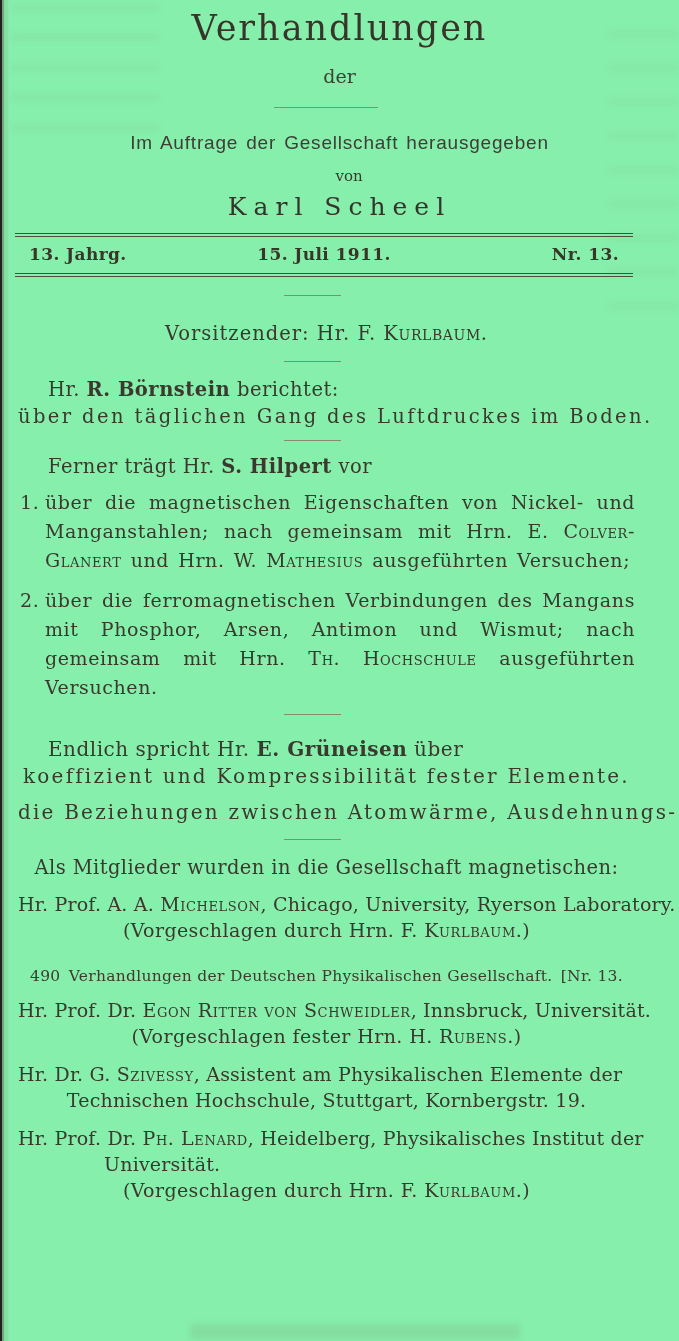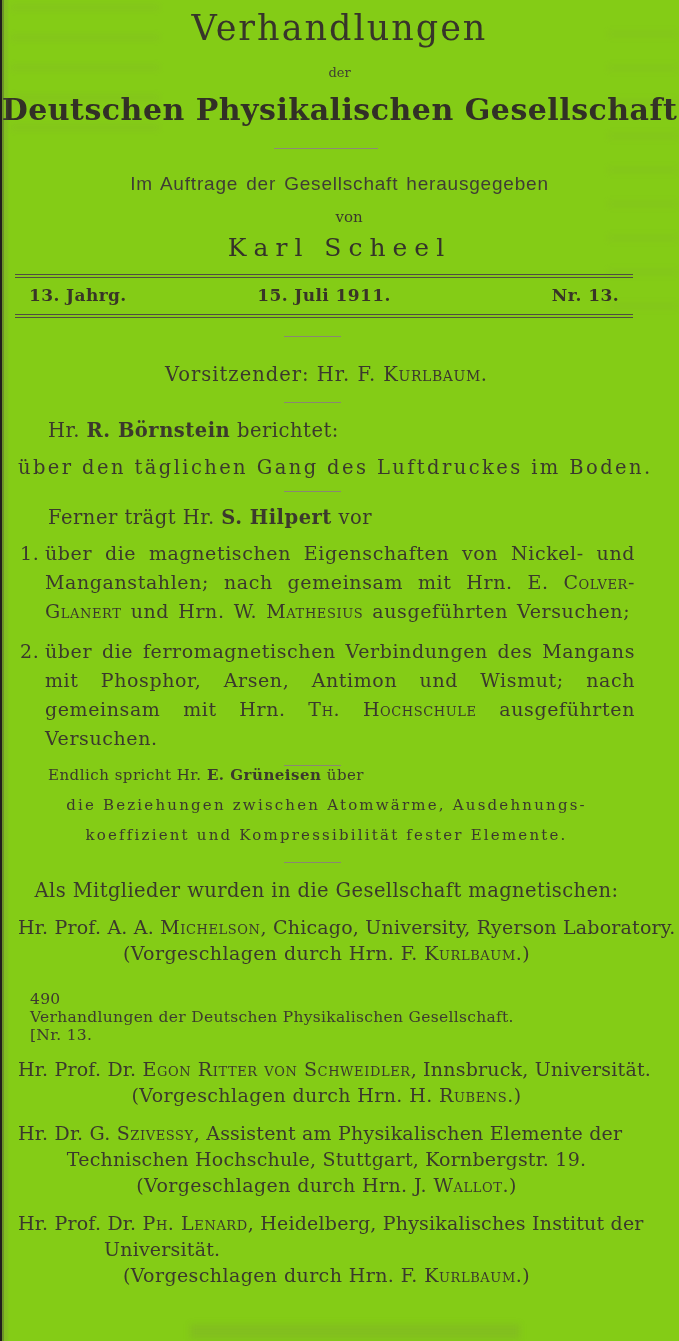--- a/index.html
+++ b/index.html
@@ -1,31 +1,31 @@
 <!DOCTYPE html>
 <html><head>
 <meta charset="utf-8">
 <style>
   html,body{margin:0;padding:0;background:#ddd;}
-  .page{position:relative;width:679px;height:1341px;background:#84cc16;overflow:hidden;
+  .page{position:relative;width:679px;height:1341px;background:#86efac;overflow:hidden;
         font-family:"DejaVu Serif","Liberation Serif",serif;color:#3b392d;}
   
   .scan-edge{position:absolute;left:0;top:0;bottom:0;width:9px;
     background:linear-gradient(90deg,#21201b 0 2px,rgba(80,78,66,.45) 2px 4px,rgba(120,115,95,.14) 4px 7px,rgba(120,115,95,0) 9px);}
   .ghost{position:absolute;pointer-events:none;filter:blur(3px);}
   .g1{top:4px;left:10px;width:150px;height:150px;opacity:.45;
       background:repeating-linear-gradient(180deg,rgba(125,118,92,.16) 0 7px,transparent 7px 30px);}
   .g2{top:30px;right:0;width:72px;height:290px;opacity:.4;
       background:repeating-linear-gradient(180deg,rgba(125,118,92,.15) 0 8px,transparent 8px 34px);}
   .g3{bottom:2px;left:190px;width:330px;height:15px;background:rgba(118,110,84,.14);}
 
   
   .masthead{padding-top:8px;text-align:center;}
   .title1{font-size:35px;letter-spacing:2px;color:#37352a;line-height:41px;}
-  .der{font-size:13px;margin-top:16px;color:#413f33;}
+  .der{font-size:19px;margin-top:16px;color:#413f33;}
   .title2{font-size:30px;font-weight:bold;margin-top:12px;letter-spacing:.5px;color:#323026;line-height:36px;}
   .mast-rule{width:104px;border-top:1.5px solid #8d8a77;margin:20px auto 0;transform:translateX(-14px);}
   .commission{font-family:"Liberation Sans","DejaVu Sans",sans-serif;font-size:19px;letter-spacing:.8px;
               word-spacing:2px;margin-top:24px;color:#3f3d35;}
   .von{font-size:15px;margin-top:13px;padding-left:19px;}
   .editor{font-size:25px;letter-spacing:7px;margin-top:7px;color:#35332a;}
 
   
   .issue-bar{margin:12px 46px 0 15px;border-top:4px double #4f4d41;border-bottom:4px double #4f4d41;
              padding:7px 14px 9px;display:flex;align-items:baseline;font-weight:bold;font-size:17px;
@@ -37,54 +37,53 @@
   .content{margin-left:18px;width:617px;}
   .session-heading{margin:58px 0 0;text-align:center;font-size:21px;font-weight:bold;
                    letter-spacing:2.2px;color:#323024;}
   .divider{width:57px;border-top:1px solid #8a8773;margin:18px auto 0;transform:translateX(-14px);}
   .divider.d2{margin-top:16px;} .divider.d3{margin-top:12px;}
   .chair{margin:26px 0 0;font-size:19.5px;letter-spacing:1px;text-align:center;white-space:nowrap;}
   .sc{font-variant:small-caps;letter-spacing:.6px;}
   .bn{font-weight:bold;}
   .report{margin:16px 0 0;font-size:19.5px;letter-spacing:.5px;}
   .line-ind{text-indent:30px;white-space:nowrap;}
-  .topic{margin-top:14px;text-align:center;letter-spacing:2.4px;white-space:nowrap;font-size:19.5px;}
+  .topic{margin-top:4px;text-align:center;letter-spacing:2.4px;white-space:nowrap;font-size:19.5px;}
   .lecture-intro{margin:14px 0 0;font-size:19.5px;letter-spacing:.5px;text-indent:30px;white-space:nowrap;}
   .litems{margin:10px 0 0;padding:0;list-style:none;}
   .litem{position:relative;padding-left:27px;margin:0 0 11px;font-size:19px;line-height:29px;
          letter-spacing:.6px;word-spacing:2.5px;text-align:justify;}
   .lnum{position:absolute;left:2px;top:0;}
-  .finale{font-size:15px;letter-spacing:.5px;}
+  .finale{margin-top:22px;font-size:20px;letter-spacing:.5px;}
   .fline{text-align:center;letter-spacing:2.2px;line-height:30px;white-space:nowrap;}
   .fline.first{margin-top:6px;}
   .members-intro{margin-top:16px;text-align:center;font-size:19.5px;letter-spacing:.4px;white-space:nowrap;}
   .entry{margin-top:12px;font-size:19px;letter-spacing:.2px;line-height:26px;}
   .entry-line{white-space:nowrap;}
   .cont-center{text-align:center;white-space:nowrap;}
   .cont-indent{padding-left:86px;white-space:nowrap;}
   .proposer{text-align:center;white-space:nowrap;letter-spacing:.4px;}
 
   
   .page-header{display:flex;align-items:baseline;margin:24px 0 0;padding:0 12px;
-               font-size:15.5px;letter-spacing:.3px;color:#3d3b2f;flex-direction:column;}
+               font-size:15.5px;letter-spacing:.3px;color:#3d3b2f;}
   .running-title{flex:1;text-align:center;}
 </style>
 </head>
 <body>
 
 <div class="page">
   <div class="scan-edge"></div>
   <div class="ghost g1"></div>
   <div class="ghost g2"></div>
   <div class="ghost g3"></div>
 
   <header class="masthead">
     <div class="title1">Verhandlungen</div>
     <div class="der">der</div>
-    <div class="title2">Deutschen Physikalischen Gesellschaft</div>
     <div class="mast-rule"></div>
     <div class="commission">Im Auftrage der Gesellschaft herausgegeben</div>
     <div class="von">von</div>
     <div class="editor">Karl Scheel</div>
   </header>
 
   <div class="issue-bar">
     <span class="issue-volume">13. Jahrg.</span>
     <span class="issue-date">15. Juli 1911.</span>
     <span class="issue-number">Nr. 13.</span>
@@ -110,47 +109,46 @@
         <span class="lnum">1.</span><span>über die magnetischen Eigenschaften von Nickel- und Manganstahlen; nach gemeinsam mit Hrn. E. </span><span class="sc">Colver-Glanert</span><span> und Hrn. W. </span><span class="sc">Mathesius</span><span> ausgeführten Versuchen;</span>
       </li>
       <li class="litem">
         <span class="lnum">2.</span><span>über die ferromagnetischen Verbindungen des Mangans mit Phosphor, Arsen, Antimon und Wismut; nach gemeinsam mit Hrn. </span><span class="sc">Th. Hochschule</span><span> ausgeführten Versuchen.</span>
       </li>
     </ol>
     <div class="divider d3"></div>
 
     <div class="finale">
       <div class="line-ind"><span>Endlich spricht Hr. </span><span class="bn">E. Grüneisen</span><span> über</span></div>
+      <div class="fline">koeffizient und Kompressibilität fester Elemente.</div>
       <div class="fline first">die Beziehungen zwischen Atomwärme, Ausdehnungs-</div>
-      <div class="fline">koeffizient und Kompressibilität fester Elemente.</div>
     </div>
     <div class="divider d3"></div>
 
     <div class="members-intro">Als Mitglieder wurden in die Gesellschaft magnetischen:</div>
 
     <div class="entry">
       <div class="entry-line"><span>Hr. Prof. A. A. </span><span class="sc">Michelson</span><span>, Chicago, University, Ryerson Laboratory.</span></div>
       <div class="proposer"><span>(Vorgeschlagen durch Hrn. F. </span><span class="sc">Kurlbaum</span><span>.)</span></div>
     </div>
 
     <div class="page-header">
       <span>490</span>
       <span class="running-title">Verhandlungen der Deutschen Physikalischen Gesellschaft.</span>
       <span>[Nr. 13.</span>
     </div>
 
     <div class="entry">
       <div class="entry-line"><span>Hr. Prof. Dr. </span><span class="sc">Egon Ritter von Schweidler</span><span>, Innsbruck, Universität.</span></div>
-      <div class="proposer"><span>(Vorgeschlagen durch Hrn. H. </span><span class="sc">Rubens</span><span>.)</span></div>
+      <div class="proposer"><span>(Vorgeschlagen fester Hrn. H. </span><span class="sc">Rubens</span><span>.)</span></div>
     </div>
 
     <div class="entry">
       <div class="entry-line"><span>Hr. Dr. G. </span><span class="sc">Szivessy</span><span>, Assistent am Physikalischen Elemente der</span></div>
       <div class="cont-center">Technischen Hochschule, Stuttgart, Kornbergstr. 19.</div>
-      <div class="proposer"><span>(Vorgeschlagen durch Hrn. J. </span><span class="sc">Wallot</span><span>.)</span></div>
     </div>
 
     <div class="entry">
       <div class="entry-line"><span>Hr. Prof. Dr. </span><span class="sc">Ph. Lenard</span><span>, Heidelberg, Physikalisches Institut der</span></div>
       <div class="cont-indent">Universität.</div>
       <div class="proposer"><span>(Vorgeschlagen durch Hrn. F. </span><span class="sc">Kurlbaum</span><span>.)</span></div>
     </div>
 
   </main>
 </div>

